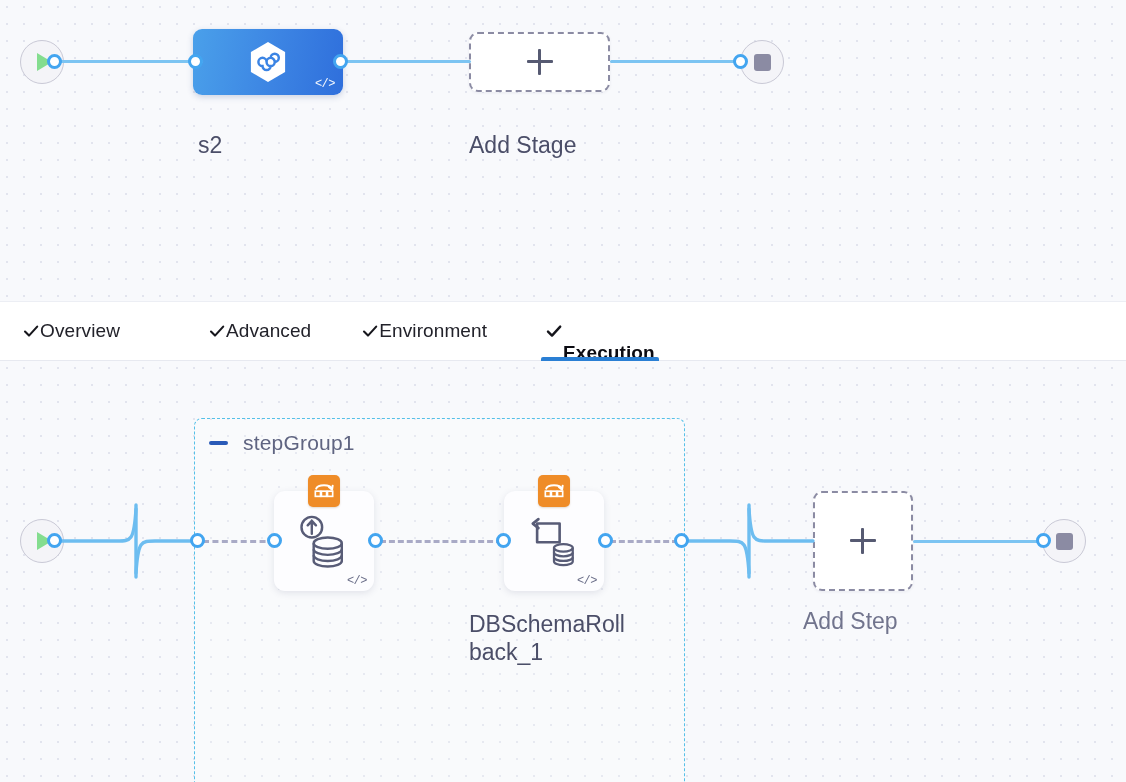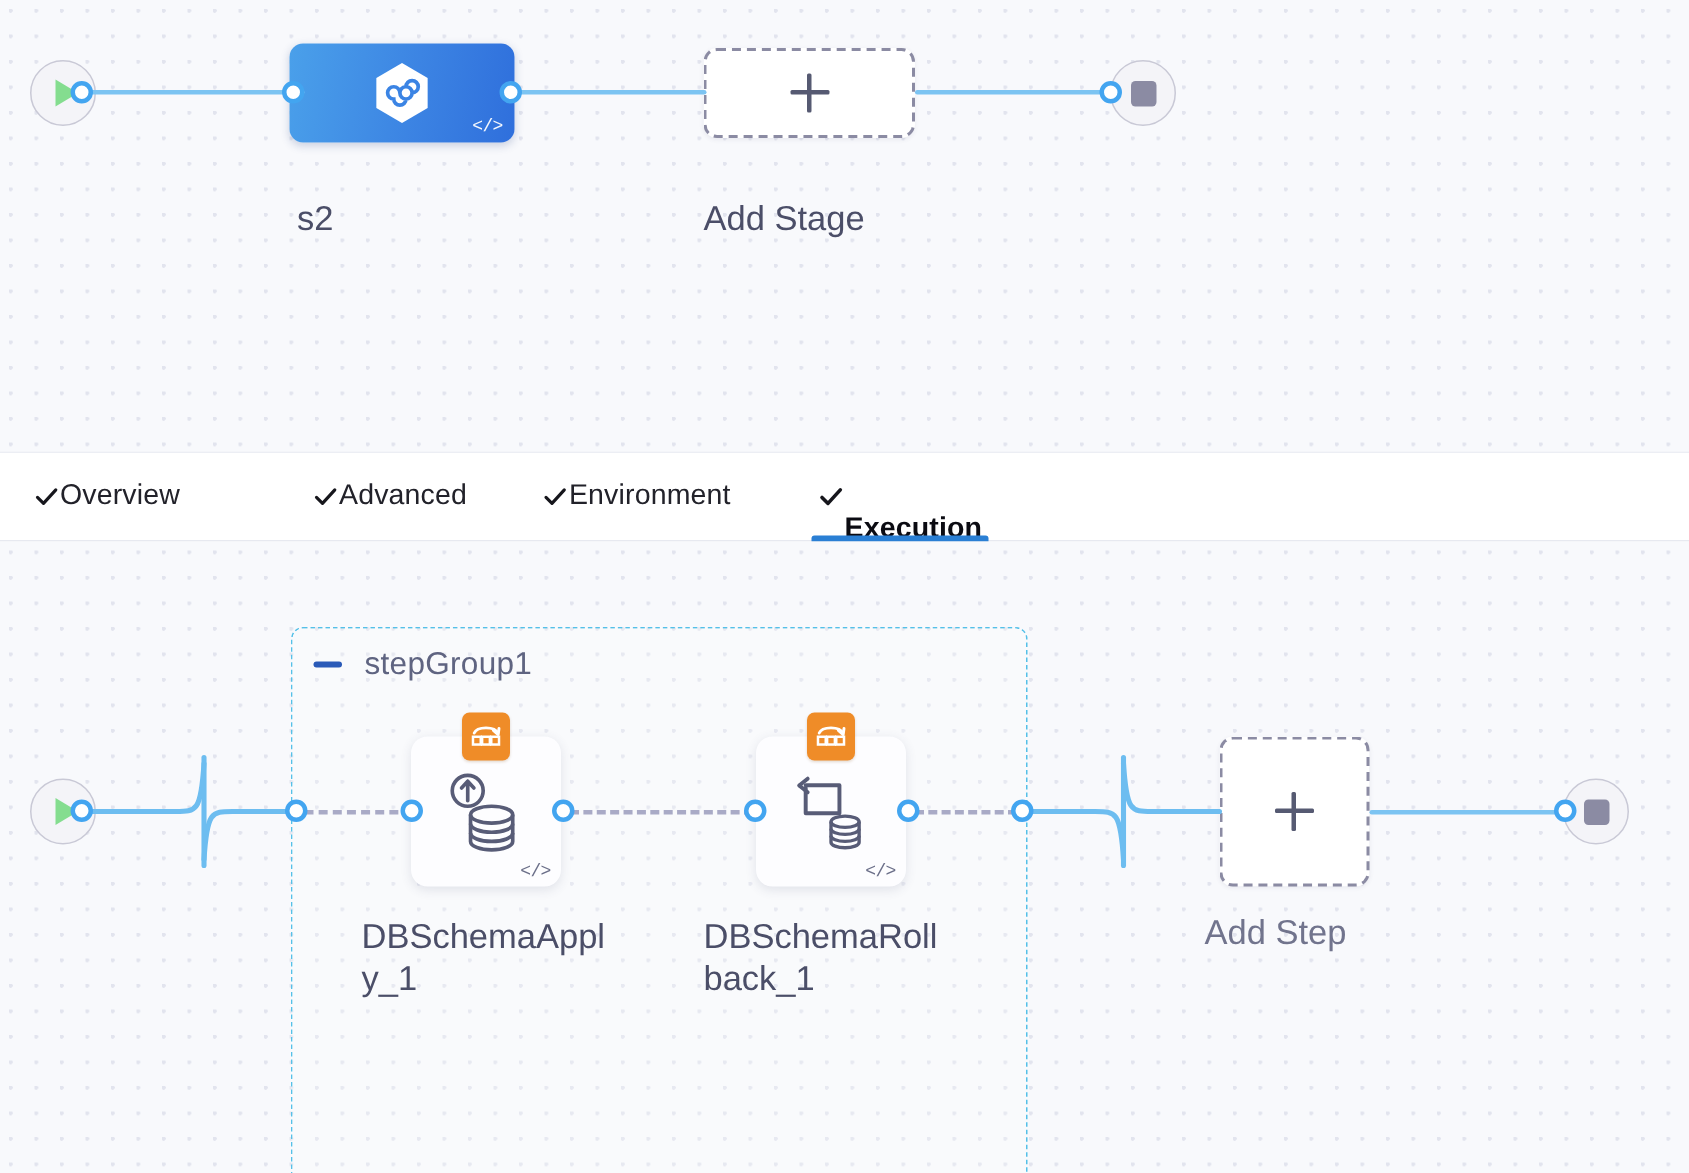--- a/index.html
+++ b/index.html
@@ -333,18 +333,17 @@
       <div class="plus"></div>
     </div>
 
     <div class="line" style="left:913px; top:179px; width:130px;"></div>
 
     <div class="terminal" style="left:1042px; top:158px;">
       <div class="stop-sq"></div>
     </div>
     <div class="port" style="left:1036px; top:172px;"></div>
 
-    <div class="caption" style="left:241px; top:249px; width:165px;">DBSchemaApply_1</div>
     <div class="caption" style="left:469px; top:249px; width:165px;">DBSchemaRollback_1</div>
     <div class="caption muted" style="left:803px; top:246px; width:120px;">Add Step</div>
   </div>
 
 </div>
 
 </body></html>

